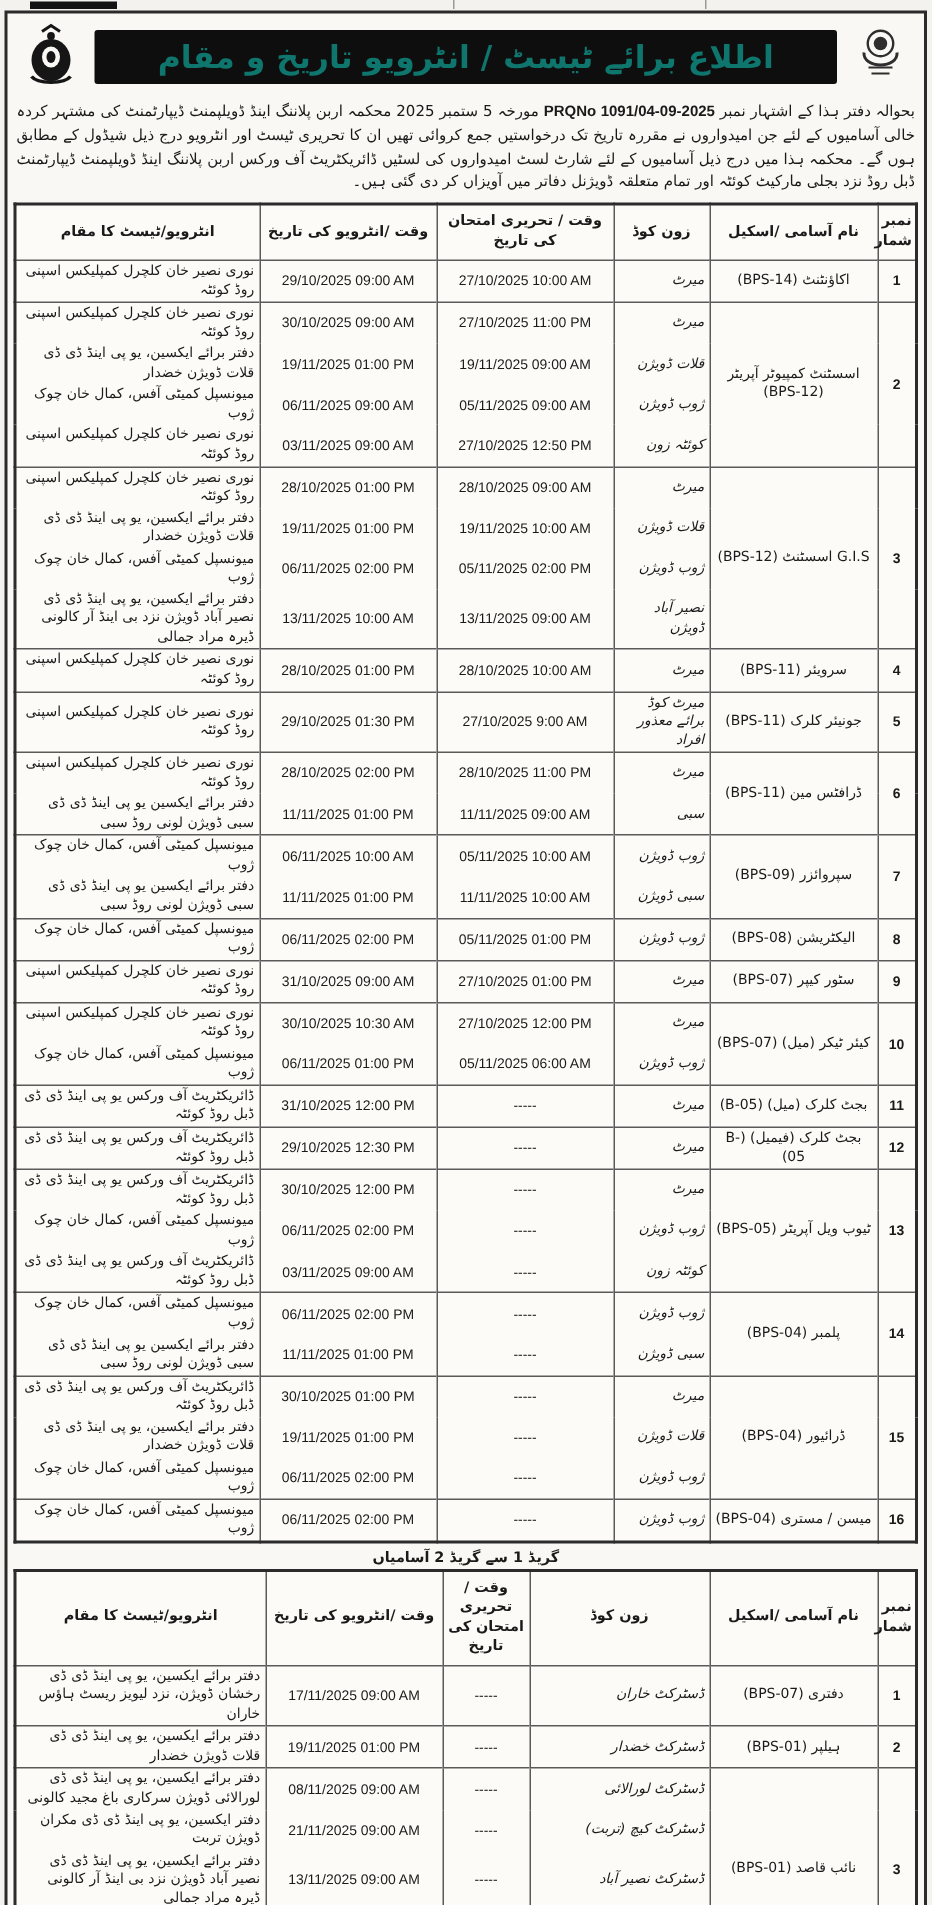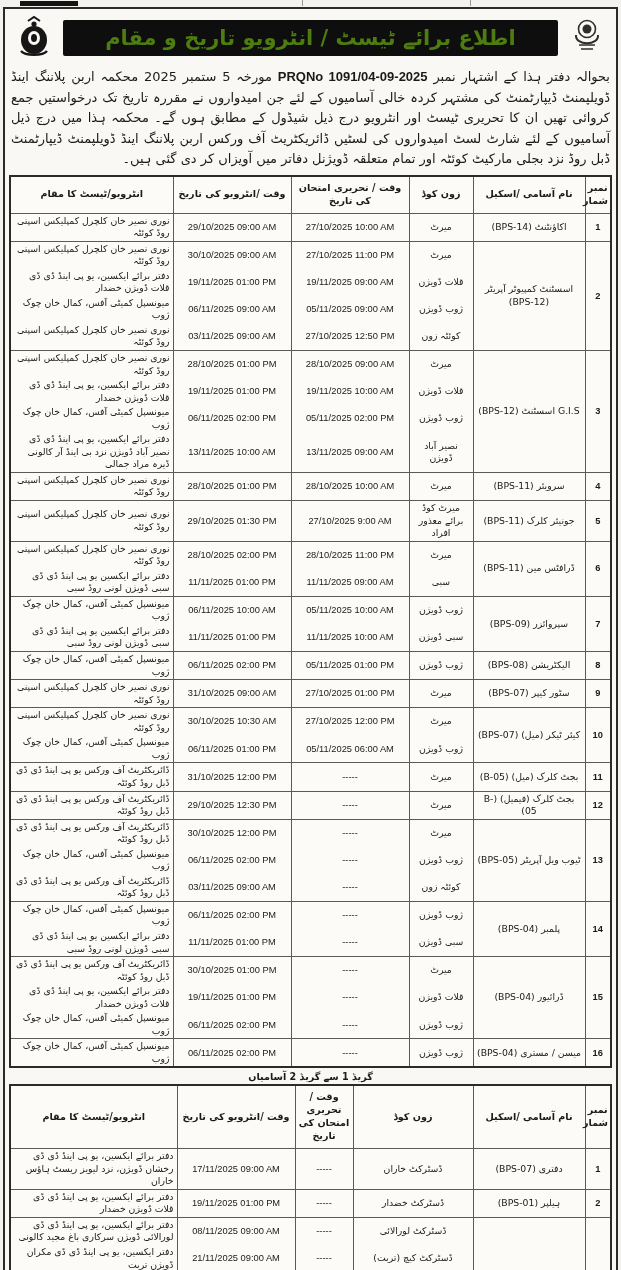--- a/index.html
+++ b/index.html
@@ -11,44 +11,44 @@
   .scan{width:621px;min-height:1270px;background:#f4f2ee;position:relative;box-sizing:border-box;}
   .topstrip{height:7px;position:relative;border-bottom:0;}
   .topstrip .vline{position:absolute;top:0;width:1px;height:6px;background:#9a9a9a;}
   .adjacent-frag{position:absolute;top:1px;left:20px;width:58px;height:5px;background:#141414;}
   .ad{border:2px solid #2a2a2a;margin:0 3px 0 3px;background:#faf8f4;padding:2px 4px 0 4px;box-sizing:border-box;}
 
   
   .hdr{display:flex;align-items:center;gap:6px;padding:4px 2px 2px 2px;}
   .crest{width:46px;height:46px;flex:0 0 auto;display:flex;align-items:center;justify-content:center;}
   .titlebar{
-    flex:1;background:#0e0e0e;color:#4d7c0f;text-align:center;
+    flex:1;background:#0e0e0e;color:#0f766e;text-align:center;
     font-size:21px;font-weight:bold;line-height:1.55;border-radius:2px;
     padding:2px 6px;letter-spacing:0;
   }
 
   
   .intro{
-    font-size:13px;line-height:1.58;text-align:justify;margin:4px 2px 5px 2px;
+    font-size:10px;line-height:1.58;text-align:justify;margin:4px 2px 5px 2px;
   }
   .intro .latin{direction:ltr;unicode-bidi:embed;font-family:"Liberation Sans",sans-serif;font-weight:bold;}
 
   
   table.jobs{width:100%;border-collapse:collapse;border:2px solid #2b2b2b;table-layout:fixed;background:#fcfbf8;}
   table.jobs th,table.jobs td{
     border-right:1px solid #5a5a5a;border-left:1px solid #5a5a5a;
     padding:1px 3px;font-size:9.3px;line-height:1.35;vertical-align:middle;box-sizing:border-box;
   }
   table.jobs thead th{
     border-bottom:1px solid #5a5a5a;font-weight:bold;text-align:center;padding:5px 2px;font-size:9.6px;
   }
   table.jobs tr.rs td{border-top:1px solid #5a5a5a;}
   td.sno{text-align:center;font-family:"Liberation Sans","DejaVu Sans",sans-serif;font-size:9.5px;font-weight:bold;}
   td.post{text-align:center;}
-  td.zone{text-align:center;}
+  td.zone{font-style:italic;}
   td.date{
     direction:ltr;text-align:center;white-space:nowrap;
     font-family:"Liberation Sans","DejaVu Sans",sans-serif;font-size:8.8px;
   }
   td.venue{text-align:right;margin-left:32px;}
 
   .gradecap{text-align:center;font-size:9.6px;font-weight:bold;margin:3px 0 2px 0;}
 </style>
 </head>
 <body>

